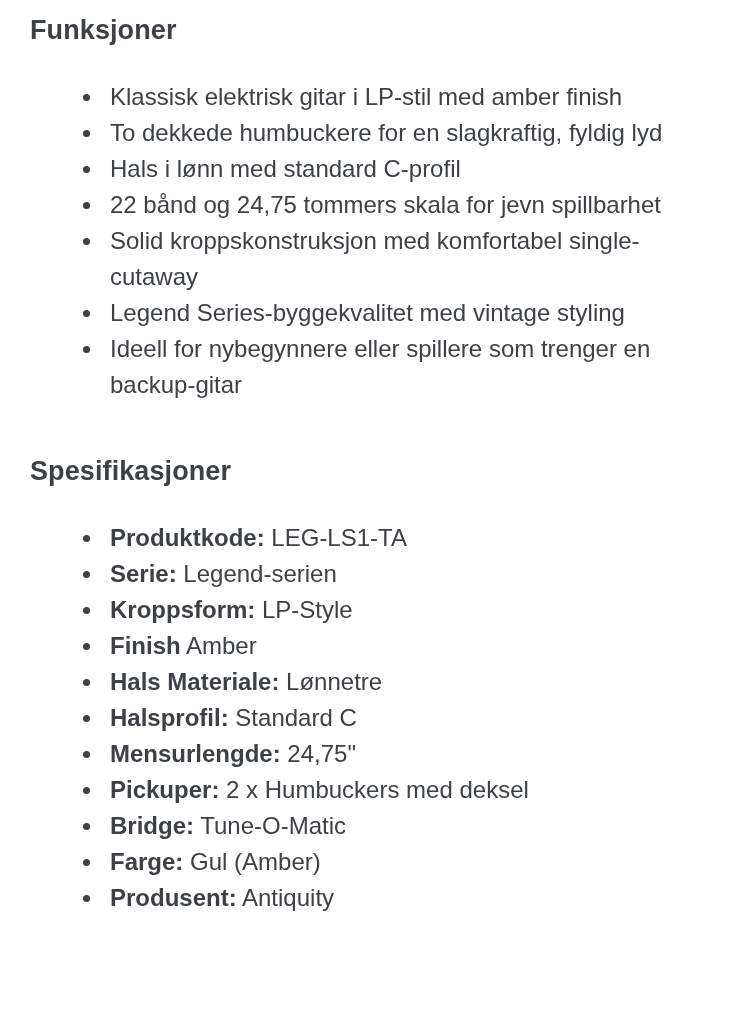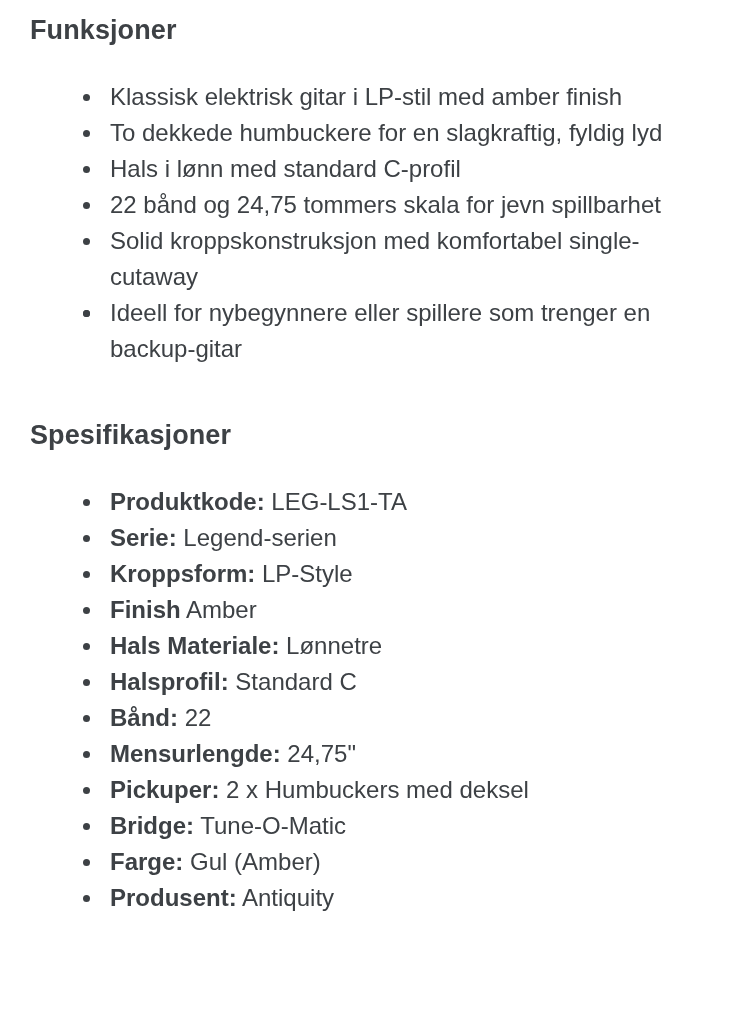--- a/index.html
+++ b/index.html
@@ -70,33 +70,32 @@
 
 <div class="page">
 
   <h2 id="features-heading">Funksjoner</h2>
   <ul id="features-list">
     <li><span class="bullet"></span><span>Klassisk elektrisk gitar i LP-stil med amber finish</span></li>
     <li><span class="bullet"></span><span>To dekkede humbuckere for en slagkraftig, fyldig lyd</span></li>
     <li><span class="bullet"></span><span>Hals i lønn med standard C-profil</span></li>
     <li><span class="bullet"></span><span>22 bånd og 24,75 tommers skala for jevn spillbarhet</span></li>
     <li><span class="bullet"></span><span>Solid kroppskonstruksjon med komfortabel single-cutaway</span></li>
-    <li><span class="bullet"></span></li>
+    <li><span class="bullet"></span><span>Legend Series-byggekvalitet med vintage styling</span></li>
     <li><span class="bullet"></span><span>Ideell for nybegynnere eller spillere som trenger en backup-gitar</span></li>
   </ul>
 
   <h2 id="specs-heading">Spesifikasjoner</h2>
   <ul id="specs-list">
     <li><span class="bullet"></span><span class="spec-label">Produktkode:</span><span> LEG-LS1-TA</span></li>
     <li><span class="bullet"></span><span class="spec-label">Serie:</span><span> Legend-serien</span></li>
     <li><span class="bullet"></span><span class="spec-label">Kroppsform:</span><span> LP-Style</span></li>
     <li><span class="bullet"></span><span class="spec-label">Finish</span><span> Amber</span></li>
     <li><span class="bullet"></span><span class="spec-label">Hals Materiale:</span><span> Lønnetre</span></li>
     <li><span class="bullet"></span><span class="spec-label">Halsprofil:</span><span> Standard C</span></li>
-    <li><span class="bullet"></span><span class="spec-label">Bånd:</span><span> 22</span></li>
     <li><span class="bullet"></span><span class="spec-label">Mensurlengde:</span><span> 24,75"</span></li>
     <li><span class="bullet"></span><span class="spec-label">Pickuper:</span><span> 2 x Humbuckers med deksel</span></li>
     <li><span class="bullet"></span><span class="spec-label">Bridge:</span><span> Tune-O-Matic</span></li>
     <li><span class="bullet"></span><span class="spec-label">Farge:</span><span> Gul (Amber)</span></li>
     <li><span class="bullet"></span><span class="spec-label">Produsent:</span><span> Antiquity</span></li>
   </ul>
 
 </div>
 
 </body></html>

